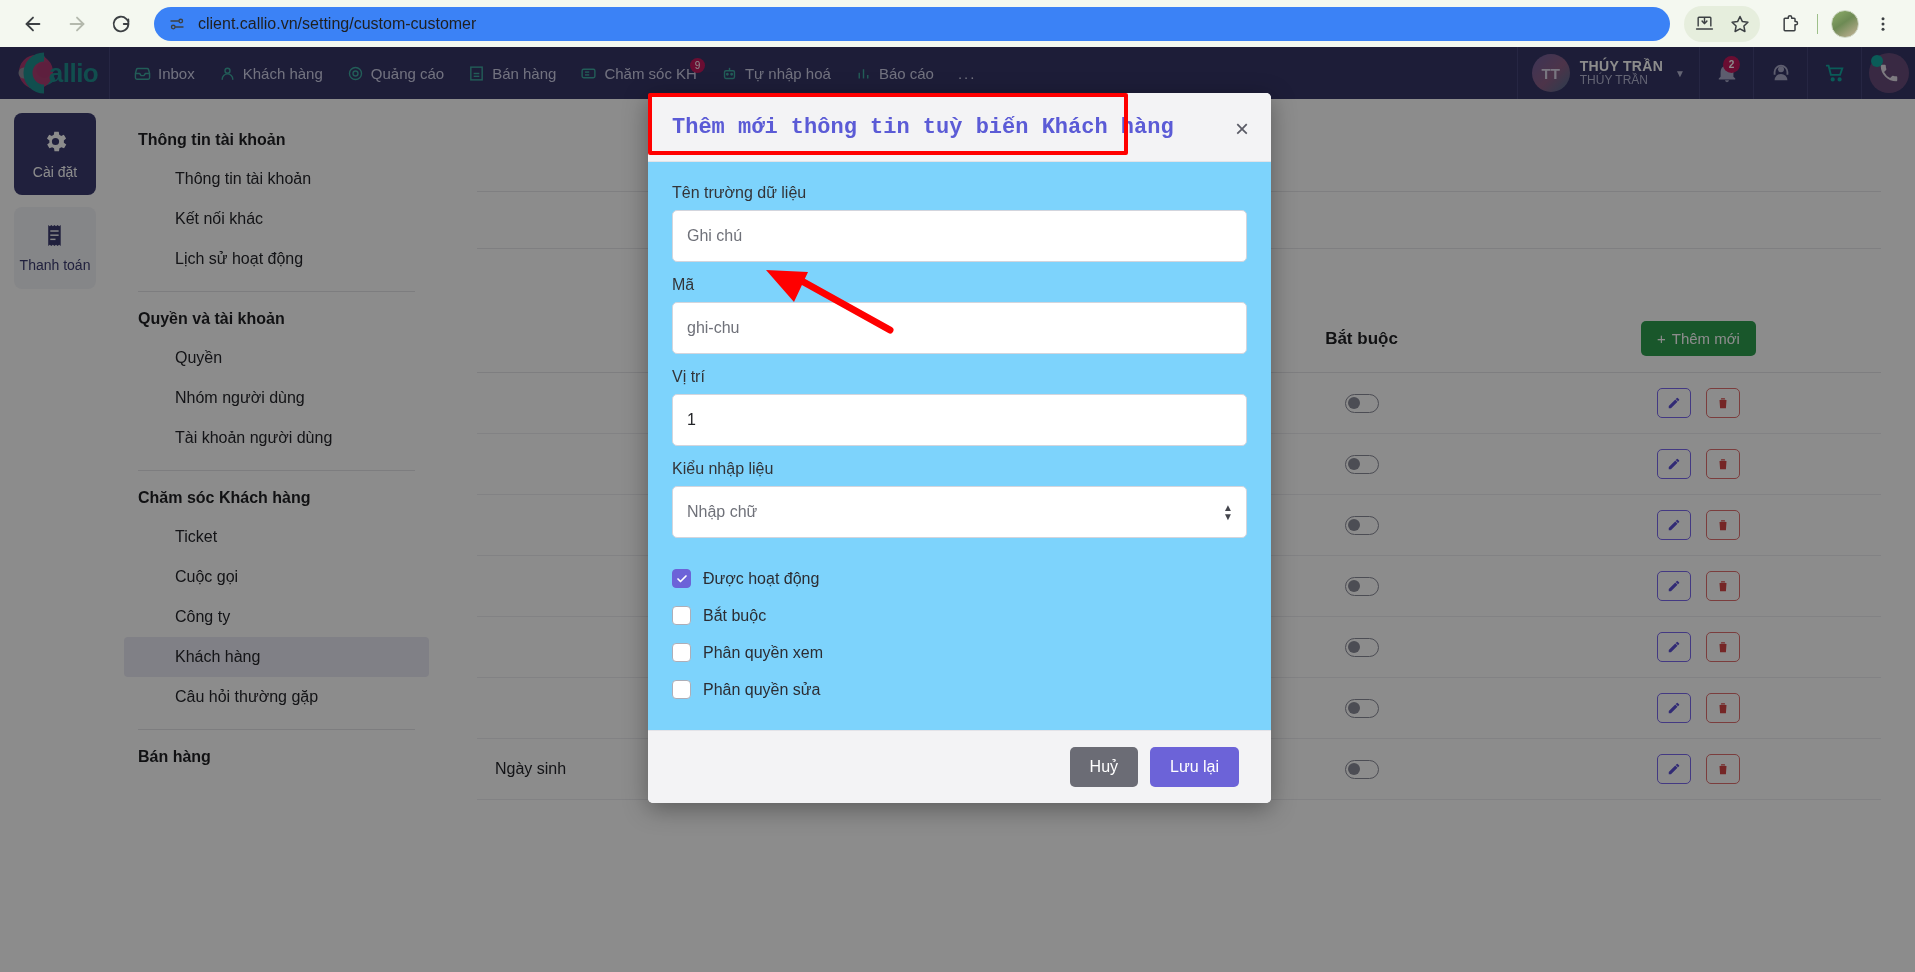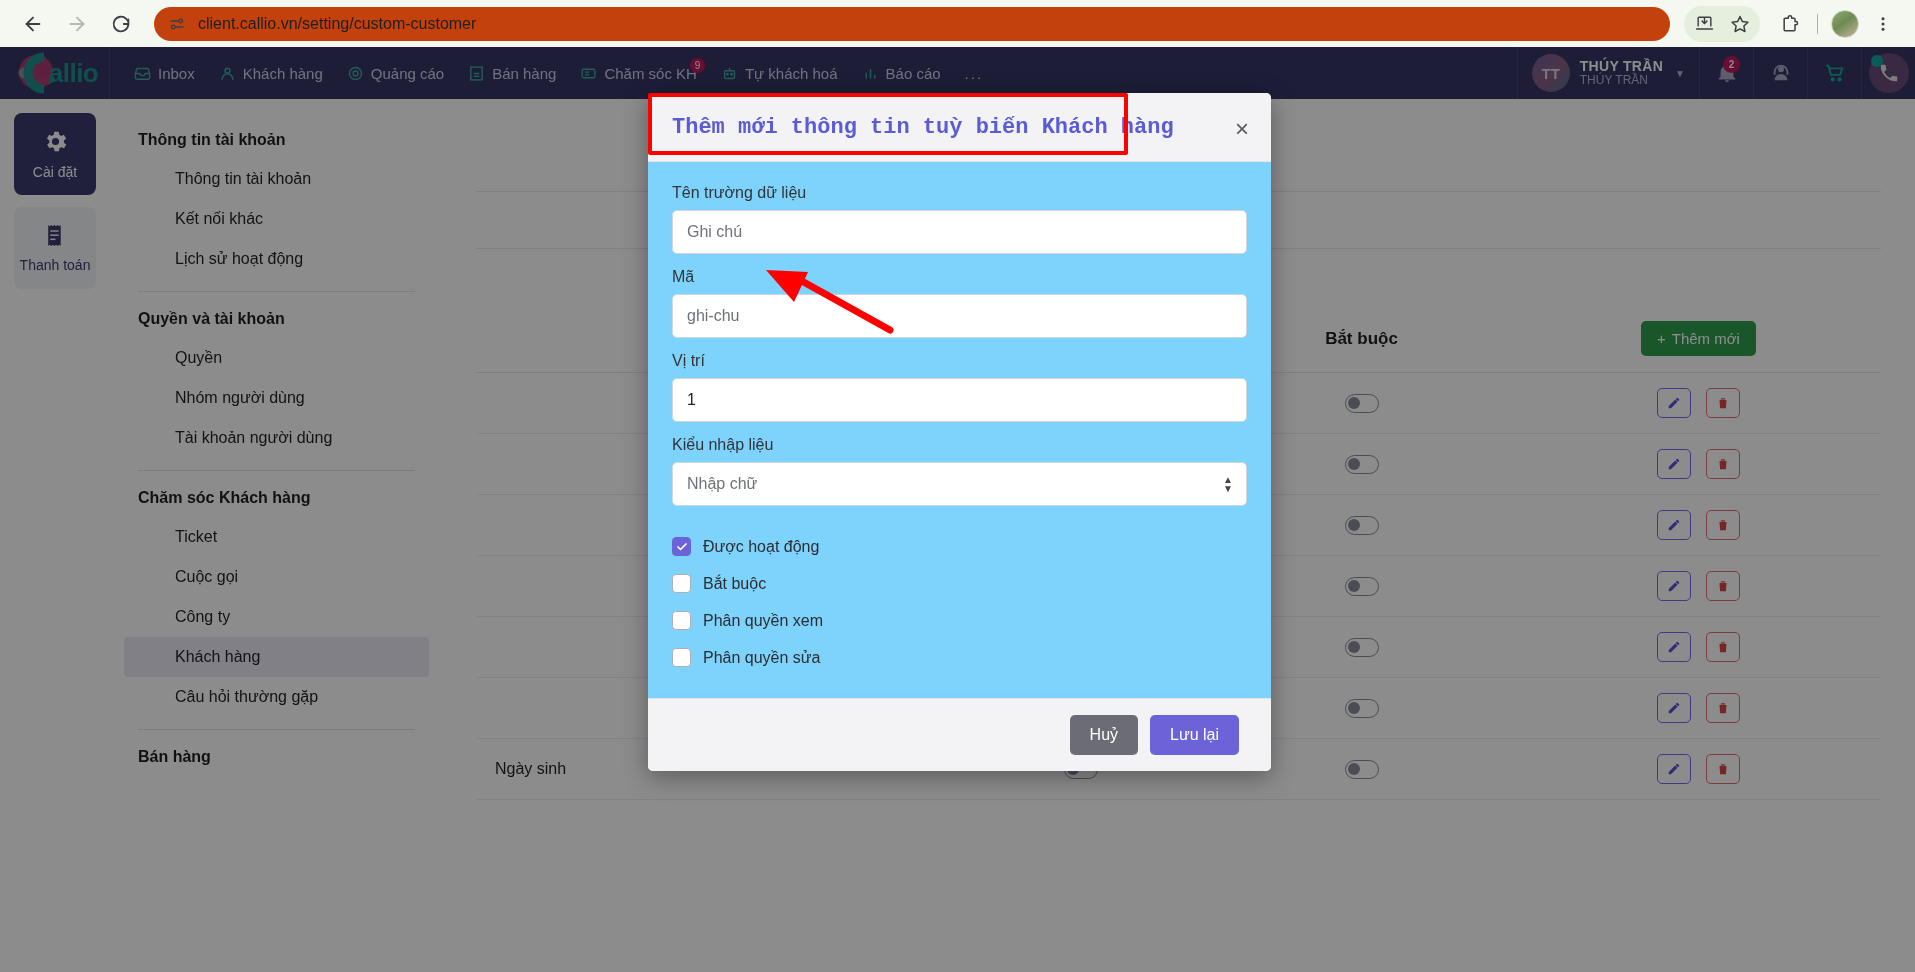--- a/index.html
+++ b/index.html
@@ -18,21 +18,21 @@
     gap: 6px;
   }
   .nav-btn {
     width: 38px; height: 38px; border-radius: 50%;
     display: flex; align-items: center; justify-content: center;
     color: #3c4043; flex: none;
   }
   .nav-btn svg { display:block; }
   .omnibox {
     flex: 1 1 auto; height: 34px;
-    background: #c2410c; border-radius: 17px;
+    background: #3b82f6; border-radius: 17px;
     display: flex; align-items: center;
     padding: 0 14px; margin-left: 8px; margin-right: 8px;
     gap: 12px;
     min-width: 0;
   }
   .omni-url {
     font-size: 16px; color: #1f1f1f; white-space: nowrap;
     overflow: hidden; text-overflow: ellipsis;
   }
   .omni-right { display:flex; align-items:center; gap: 2px; }
@@ -227,21 +227,21 @@
     font-size: 22px; font-weight:700; color:#5b5bd6; line-height:1.2;font-family:Liberation Mono, monospace;
   }
   .modal-close {
     position:absolute; right: 22px; top: 24px;
     font-size: 24px; color:#5a5b66; line-height:1;
   }
   .modal-body { padding: 22px 24px 10px 24px; background:#7dd3fc; }
   .field { margin-bottom: 14px; }
   .field-label { font-size: 16px; color:#333438; margin-bottom: 8px; }
   .input {
-    width: 100%; height: 44px; border:1px solid #d3d5dd; border-radius:5px;
+    width: 100%; height: 52px; border:1px solid #d3d5dd; border-radius:5px;
     padding: 12px 14px; font-size: 16px; color:#6f7179; background:#fff;
     display:flex; align-items:center;
   }
   .input.filled { color:#232428; }
   .select-wrap { position: relative; }
   .select-arrows {
     position:absolute; right: 14px; top: 50%; transform: translateY(-50%);
     color:#44454c; display:flex; flex-direction:column; gap:2px; font-size:10px;
     line-height: .7;
   }
@@ -409,21 +409,21 @@
       </div>
       <div class="nav-item">
         <span class="ico">
             <svg width="17" height="17" viewBox="0 0 24 24" fill="none" stroke="currentColor" stroke-width="2">
               <rect x="5" y="8" width="14" height="11" rx="2"></rect>
               <line x1="12" y1="4" x2="12" y2="8"></line>
               <circle cx="9" cy="13" r="1"></circle>
               <circle cx="15" cy="13" r="1"></circle>
             </svg>
           </span>
-        <span>Tự khách hoá</span>
+        <span>Tự nhập hoá</span>
       </div>
       <div class="nav-item">
         <span class="ico">
             <svg width="17" height="17" viewBox="0 0 24 24" fill="none" stroke="currentColor" stroke-width="2">
               <line x1="6" y1="19" x2="6" y2="11"></line>
               <line x1="12" y1="19" x2="12" y2="6"></line>
               <line x1="18" y1="19" x2="18" y2="14"></line>
             </svg>
           </span>
         <span>Báo cáo</span>

